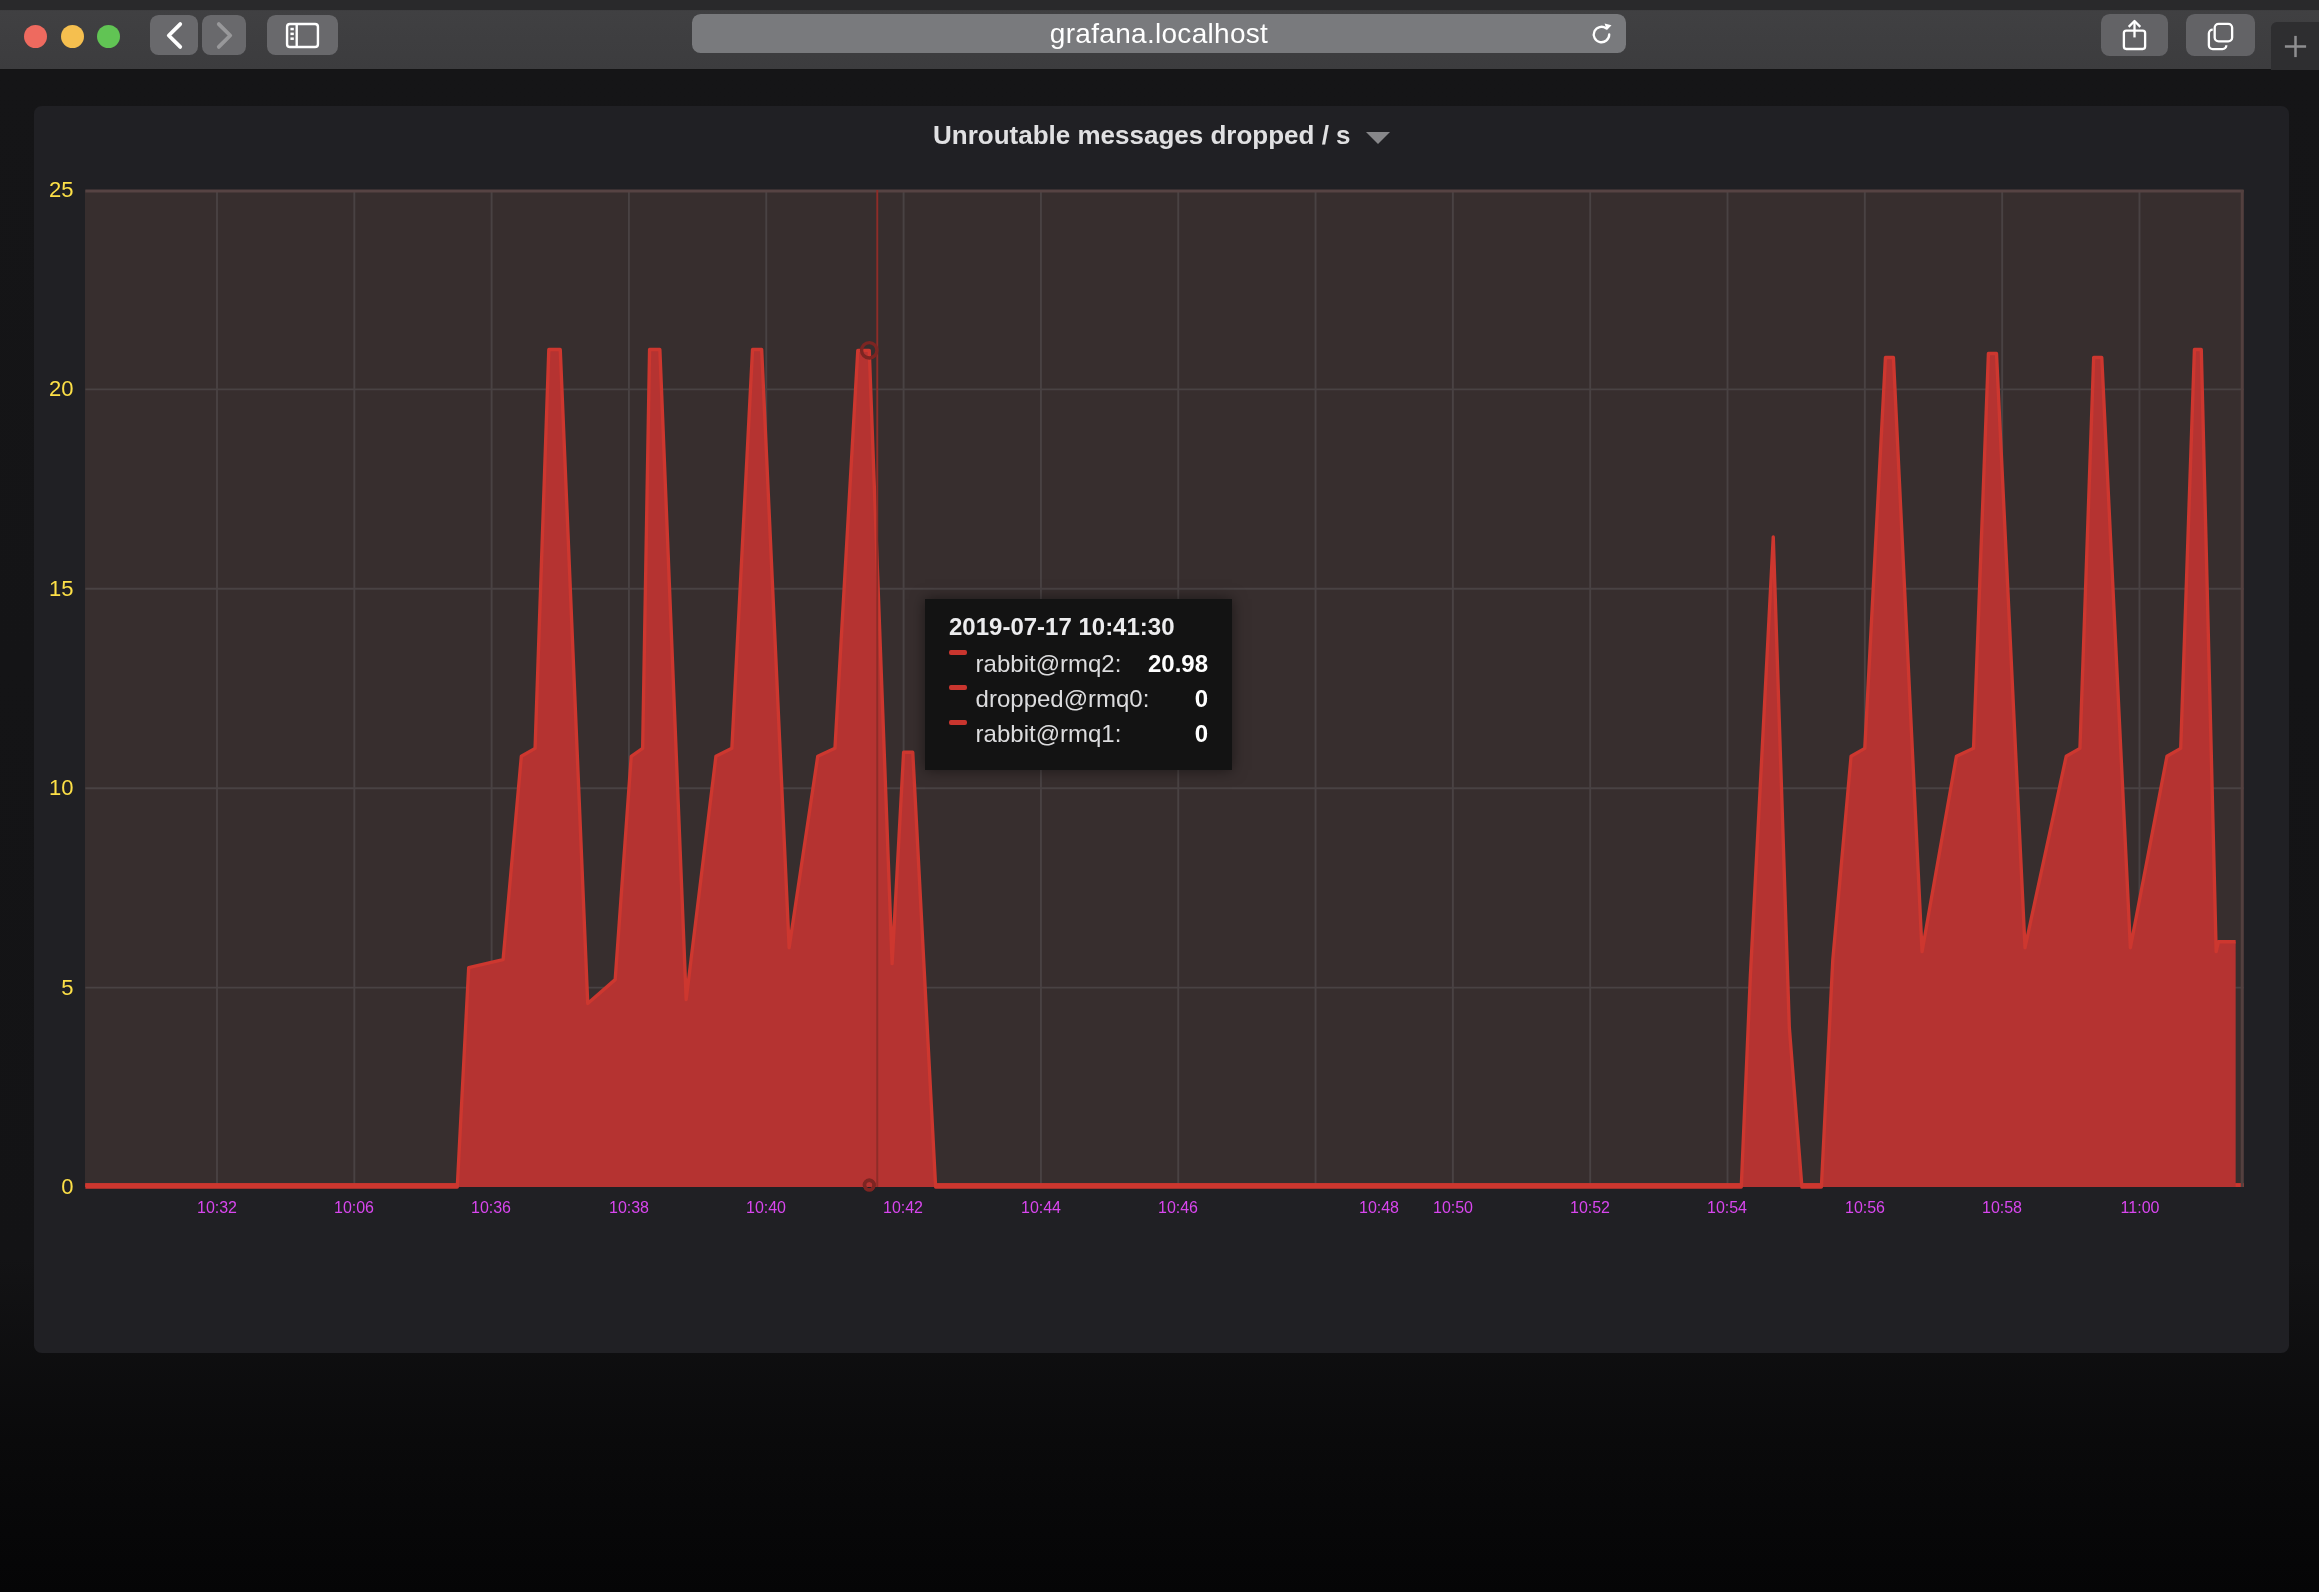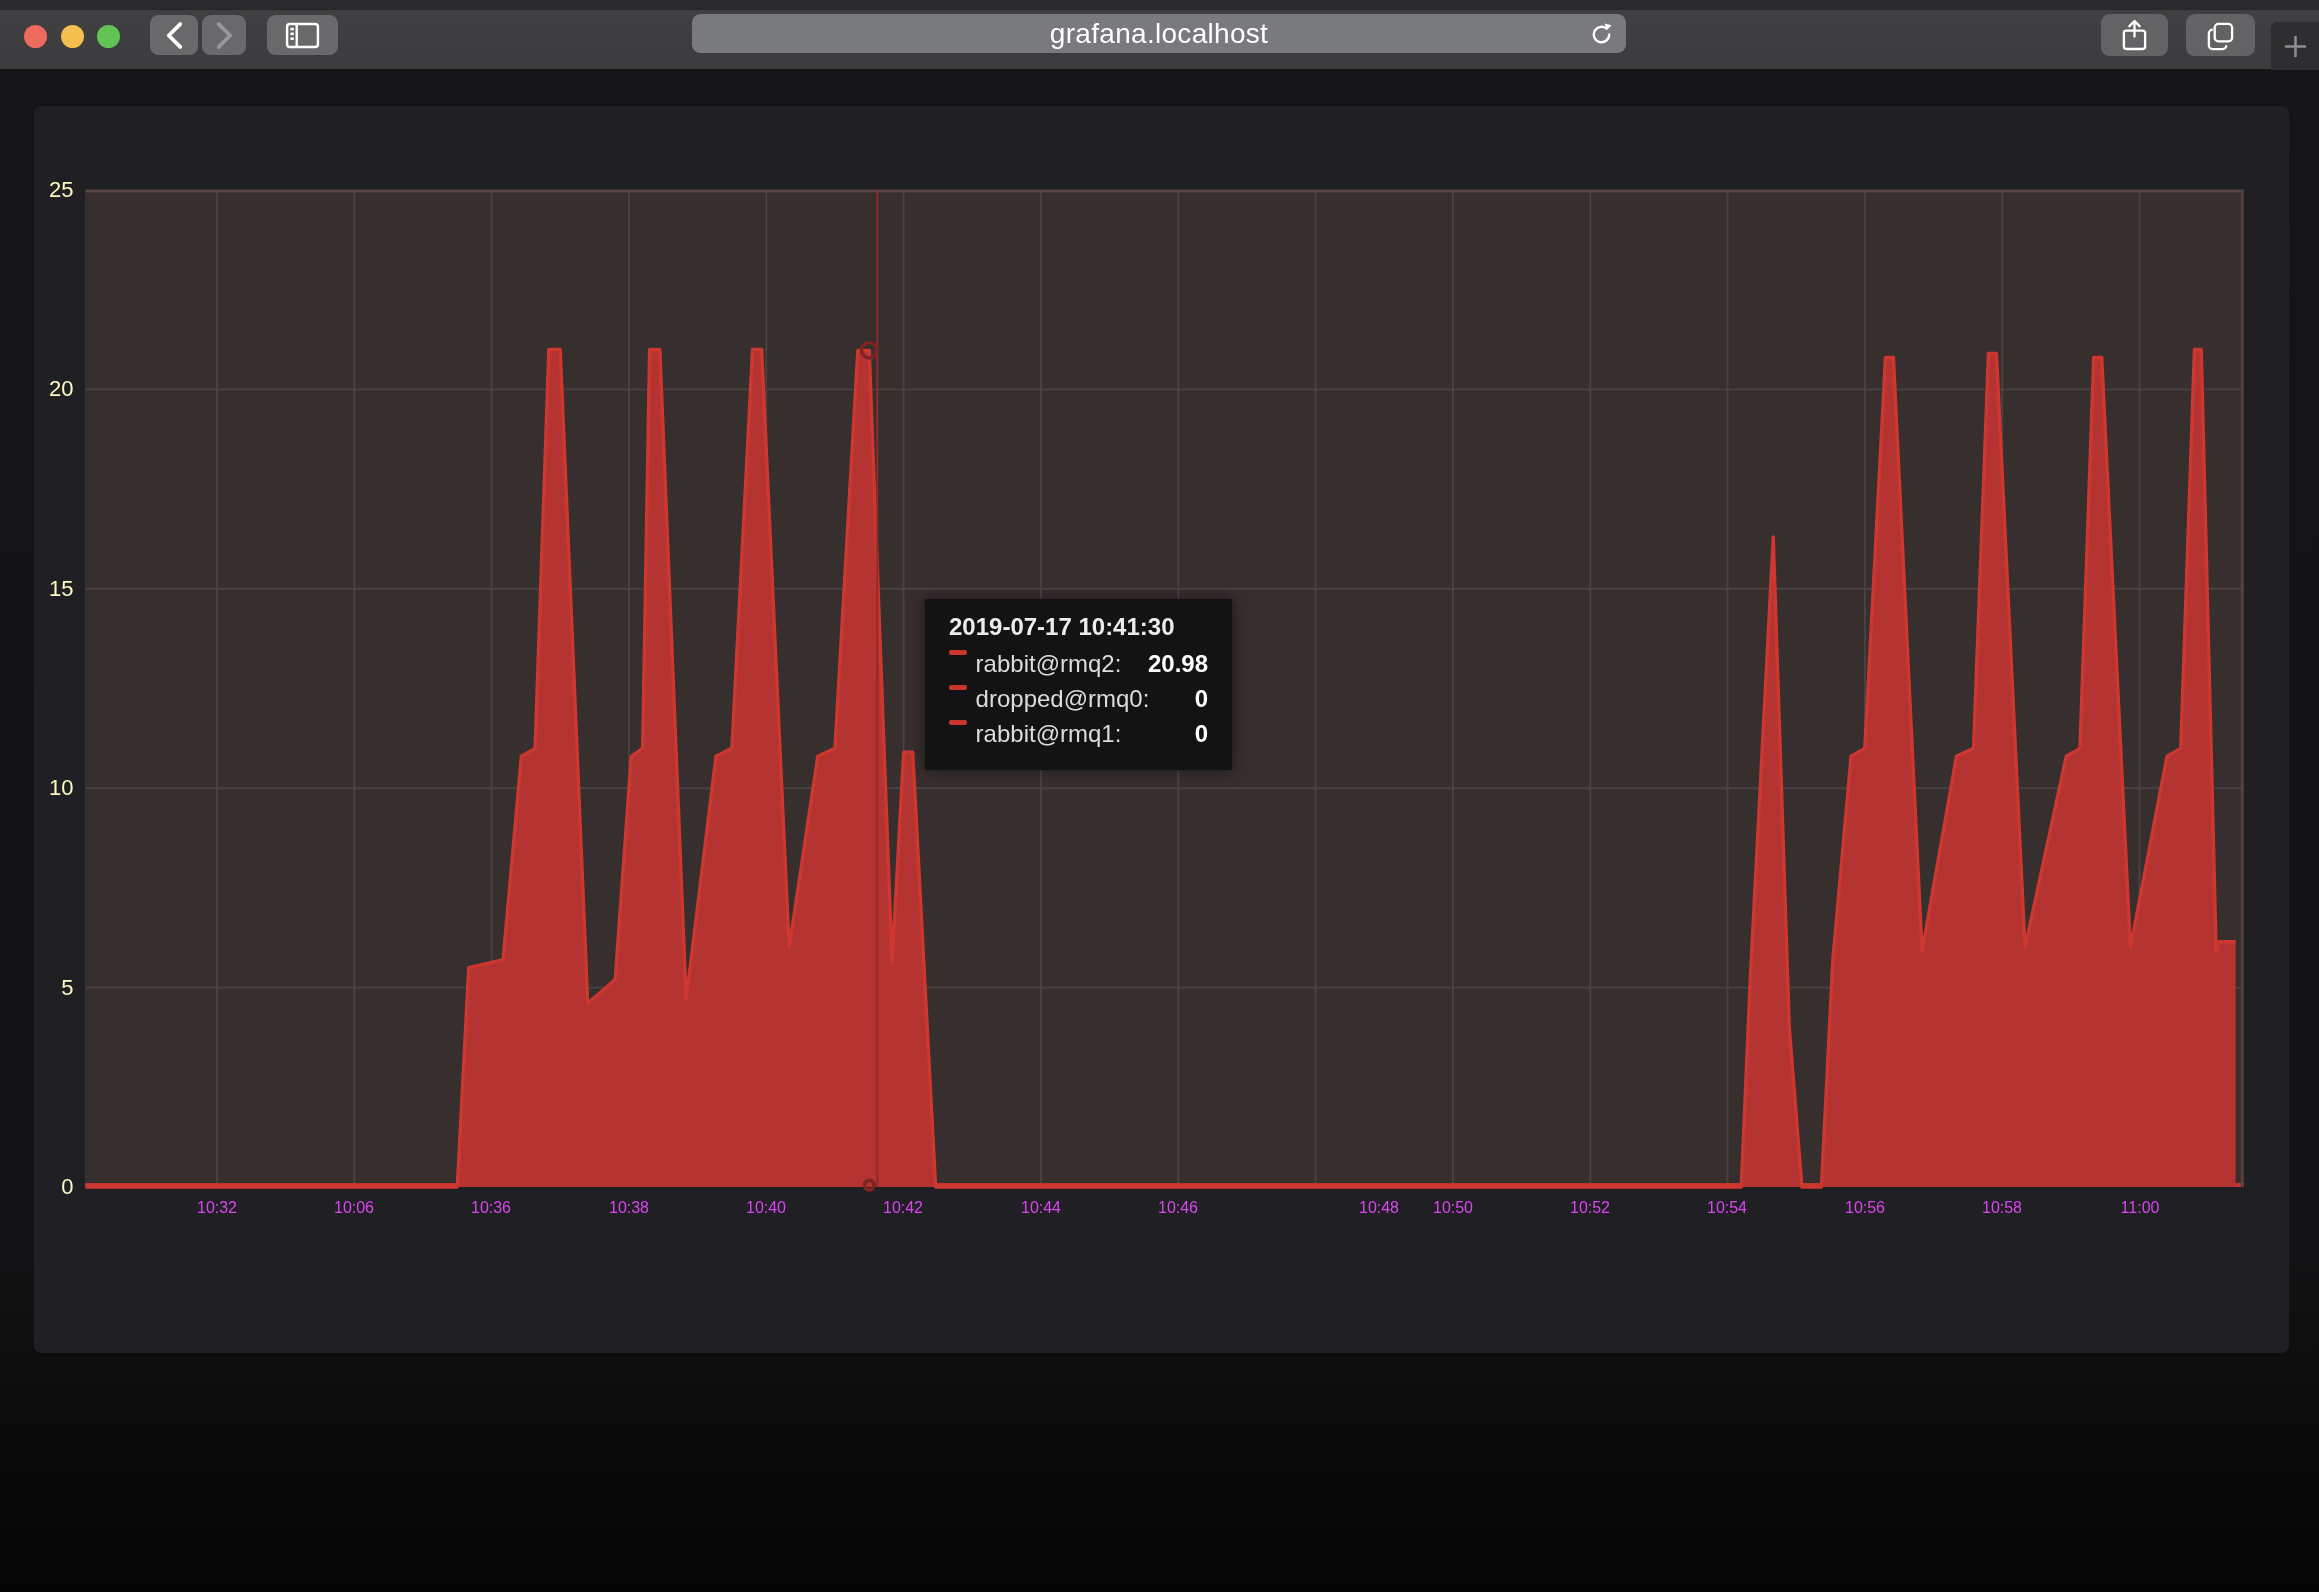--- a/index.html
+++ b/index.html
@@ -58,21 +58,21 @@
     border-left:12.5px solid transparent;border-right:12.5px solid transparent;
     border-top:12.5px solid #87878a;
   }
   .plot-wrap{
     position:absolute;left:51px;top:84px;width:2159px;height:997px;
     background:#372e2e;
   }
   .plot-wrap svg{position:absolute;left:0;top:0;overflow:visible;}
   .ylabel{
     position:absolute;right:100%;margin-right:11.5px;transform:translateY(-50%);
-    color:#fef9c3;font-size:22px;white-space:nowrap;
+    color:#fde047;font-size:22px;white-space:nowrap;
   }
   .xlabel{
     position:absolute;top:100%;margin-top:11.5px;transform:translateX(-50%);
     color:#d946ef;font-size:16px;white-space:nowrap;
   }
   
   .tooltip{
     position:absolute;left:925px;top:599px;width:307px;height:171px;box-sizing:border-box;
     background:#131313;border-radius:0;padding:14.4px 24px 0 24px;
     box-shadow:0 0 13.4px rgba(0,0,0,.5);
@@ -135,20 +135,24 @@
   <div class="newtab-corner">
     <svg width="27" height="27" viewBox="0 0 28 28">
       <line x1="14" y1="3" x2="14" y2="25" stroke="#8e8e90" stroke-width="2.6"></line>
       <line x1="3" y1="14" x2="25" y2="14" stroke="#8e8e90" stroke-width="2.6"></line>
     </svg>
   </div>
 </div>
 
 <div class="page">
   <div class="panel">
+    <div class="panel-header">
+      <span class="panel-title">Unroutable messages dropped / s</span>
+      <span class="title-caret"></span>
+    </div>
     <div class="plot-wrap" id="plot">
         <svg width="2159" height="997" viewBox="0 0 2247 1038">
           <line x1="137.0121951219512" y1="0" x2="137.0121951219512" y2="1038" stroke="#494243" stroke-width="2"></line>
           <line x1="279.9814422057264" y1="0" x2="279.9814422057264" y2="1038" stroke="#494243" stroke-width="2"></line>
           <line x1="422.9506892895016" y1="0" x2="422.9506892895016" y2="1038" stroke="#494243" stroke-width="2"></line>
           <line x1="565.9199363732768" y1="0" x2="565.9199363732768" y2="1038" stroke="#494243" stroke-width="2"></line>
           <line x1="708.889183457052" y1="0" x2="708.889183457052" y2="1038" stroke="#494243" stroke-width="2"></line>
           <line x1="851.8584305408272" y1="0" x2="851.8584305408272" y2="1038" stroke="#494243" stroke-width="2"></line>
           <line x1="994.8276776246023" y1="0" x2="994.8276776246023" y2="1038" stroke="#494243" stroke-width="2"></line>
           <line x1="1137.7969247083777" y1="0" x2="1137.7969247083777" y2="1038" stroke="#494243" stroke-width="2"></line>

